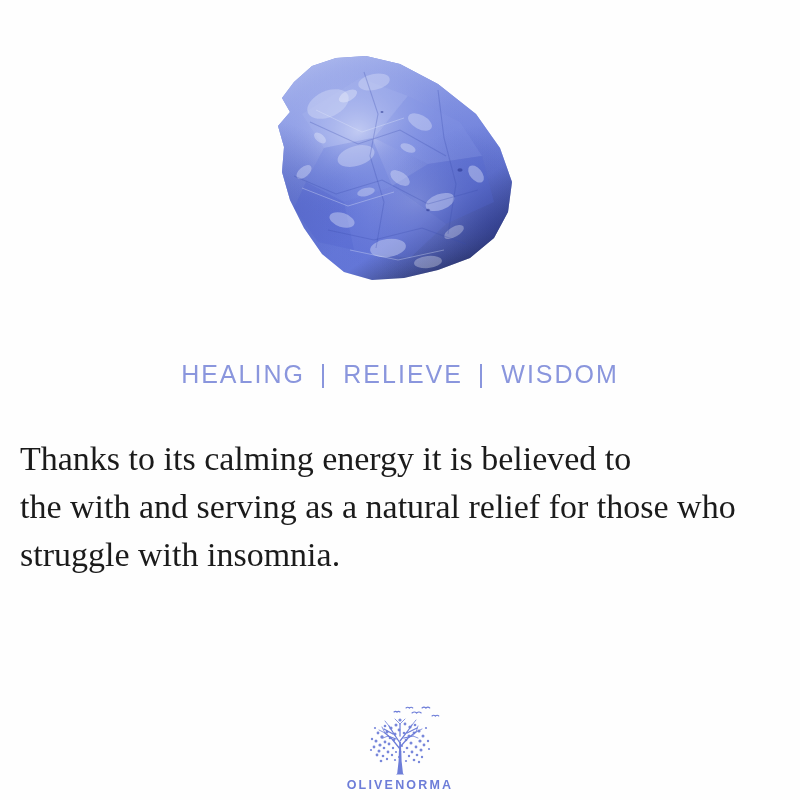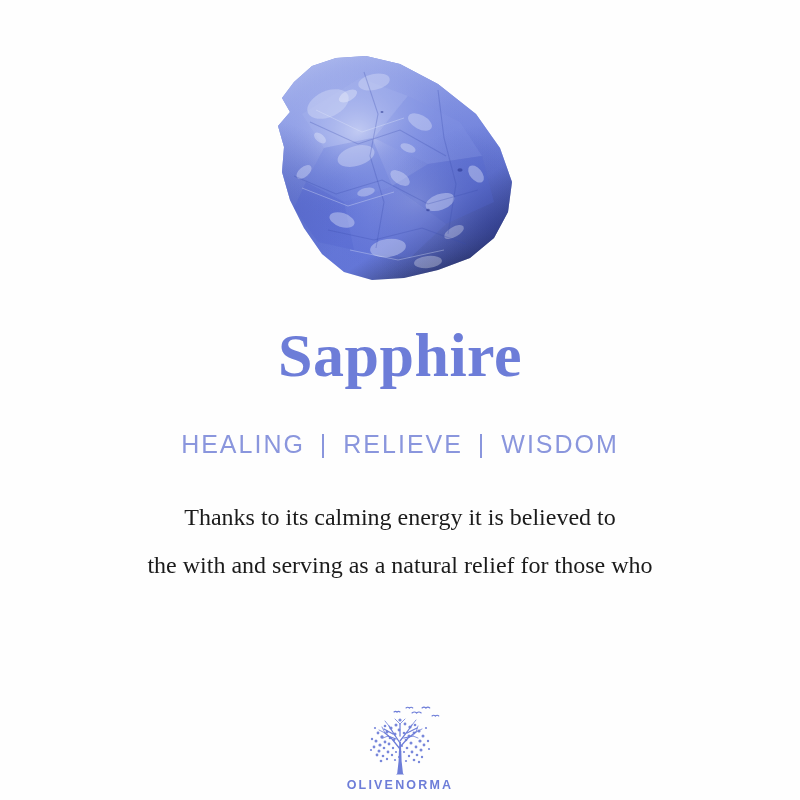--- a/index.html
+++ b/index.html
@@ -74,25 +74,24 @@
     white-space: nowrap;
   }
   .subtitle .sep {
     color: #8a96dd;
     padding: 0 6px;
   }
 
   
   .body-copy {
     font-family: "Liberation Serif", "DejaVu Serif", serif;
-    font-size: 24px;
+    font-size: 34px;
     color: #1b1b1b;
     line-height: 48px;
-    text-align: center;
-    margin: 0;
+    margin: 12px;
     padding-top: 22px;
     width: 760px;
   }
   .body-copy .ln {
     display: block;
     white-space: nowrap;
   }
 
   
   .logo {
@@ -251,33 +250,33 @@
           <g fill="#24308a" opacity="0.55">
             <ellipse cx="228" cy="118" rx="2.6" ry="1.7"></ellipse>
             <ellipse cx="196" cy="158" rx="1.8" ry="1.2"></ellipse>
             <ellipse cx="150" cy="60" rx="1.5" ry="1.0"></ellipse>
           </g>
         </g>
       </svg>
     </div>
   </div>
 
-  <h1 class="title">Sapphire</h1>
 
   <div class="subtitle">
     <span>HEALING</span>
     <span class="sep">|</span>
     <span>RELIEVE</span>
     <span class="sep">|</span>
     <span>WISDOM</span>
   </div>
 
   <p class="body-copy">
     <span class="ln">Thanks to its calming energy it is believed to</span>
     <span class="ln">the with and serving as a natural relief for those who</span>
+    <span class="ln">struggle with insomnia.</span>
   </p>
 
   <div class="logo">
     <svg class="logo-mark" viewBox="0 0 96 74">
       <g fill="#6d7dd8">
 
         <path d="M45.2,70.5 L44.0,71.5 L52.2,71.5 L51.0,70.5 L49.6,58.0 L49.3,48.0 L46.9,48.0 L46.6,58.0 Z"></path>
         <path d="M47.0,48.5 L47.3,39.0 L48.9,39.0 L49.2,48.5 Z"></path>
 
         <g stroke="#6d7dd8" fill="none" stroke-width="1.25" stroke-linecap="round">

